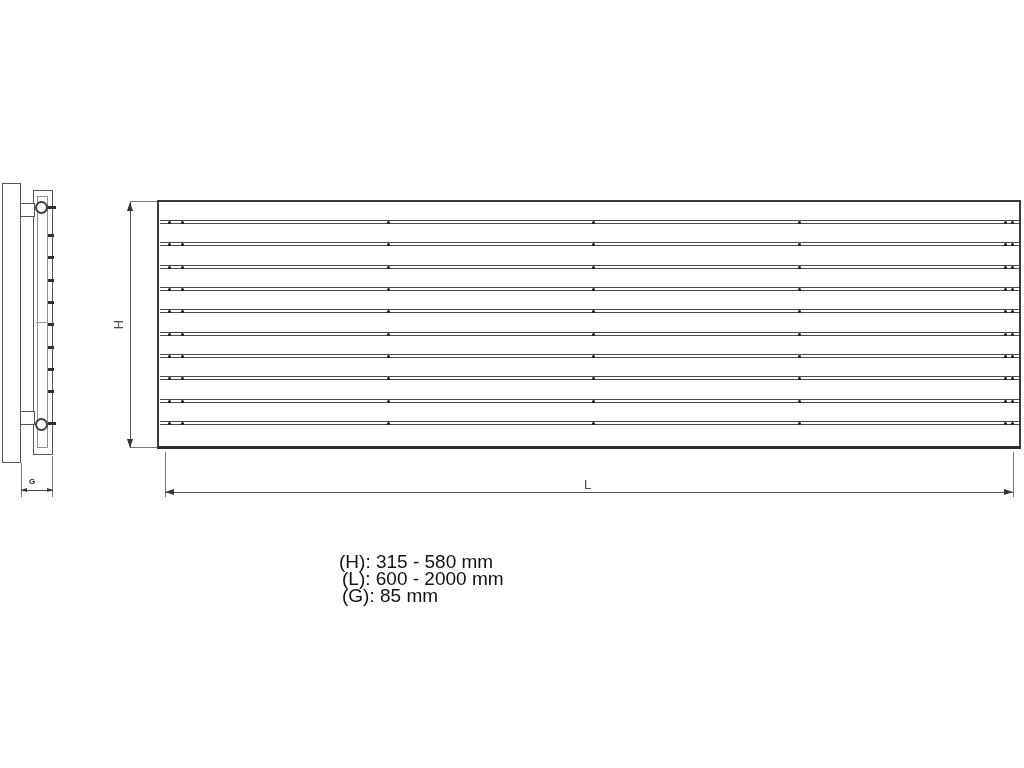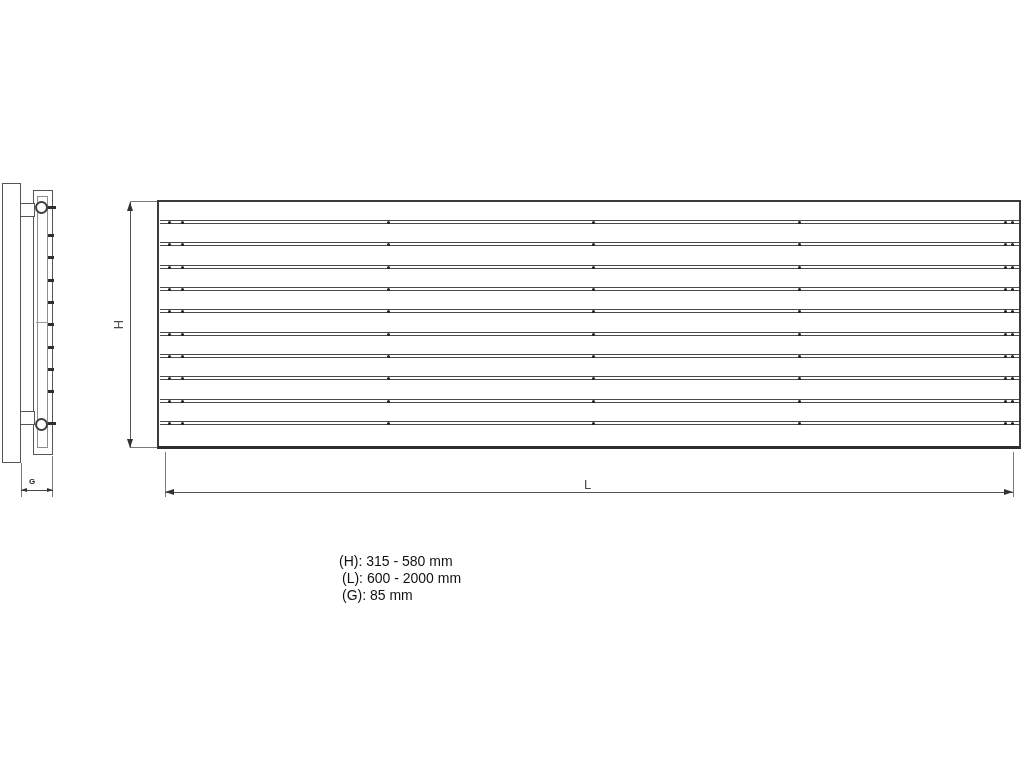--- a/index.html
+++ b/index.html
@@ -31,21 +31,21 @@
   .arrow-right{border-width:3px 0 3px 9px;border-color:transparent transparent transparent #333;}
   .arrow-up{border-width:0 3px 9px 3px;border-color:transparent transparent #333 transparent;}
   .arrow-down{border-width:9px 3px 0 3px;border-color:#333 transparent transparent transparent;}
   .arrow-left-sm{border-width:2px 6px 2px 0;border-color:transparent #333 transparent transparent;}
   .arrow-right-sm{border-width:2px 0 2px 6px;border-color:transparent transparent transparent #333;}
   
   .dim-label{position:absolute;font-size:13px;color:#4a4a4a;line-height:13px;}
   .dim-label-v{transform:rotate(-90deg);}
   .dim-label-tiny{position:absolute;font-size:8px;font-weight:bold;color:#222;line-height:8px;}
   
-  .spec-block{position:absolute;left:339px;top:553px;font-size:14px;line-height:17px;color:#111;}
+  .spec-block{position:absolute;left:339px;top:553px;font-size:19px;line-height:17px;color:#111;}
   .spec-line{white-space:pre;}
   .spec-indent{padding-left:3px;}
 </style>
 </head>
 <body>
 
 <div id="canvas">
 
   <div>
     <div class="wall" style="left:2px;top:183px;width:19px;height:280px;"></div>

